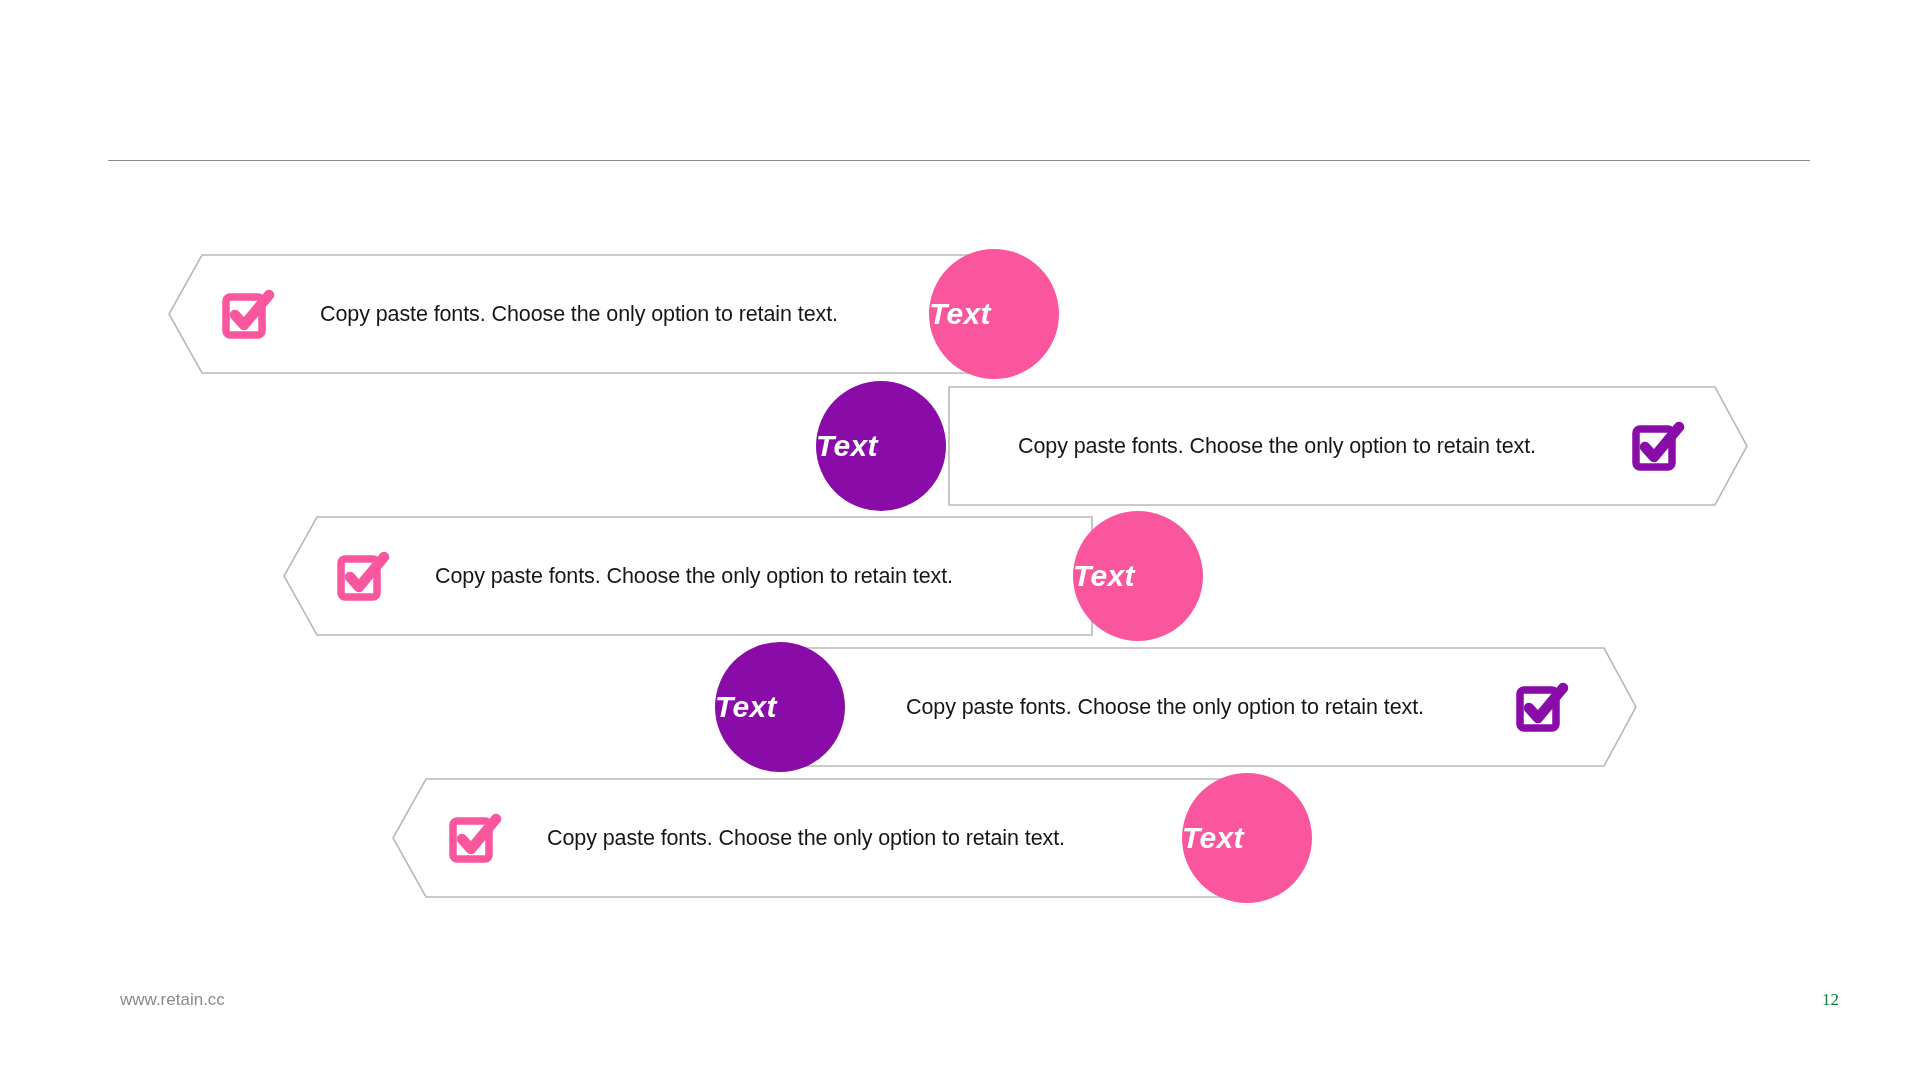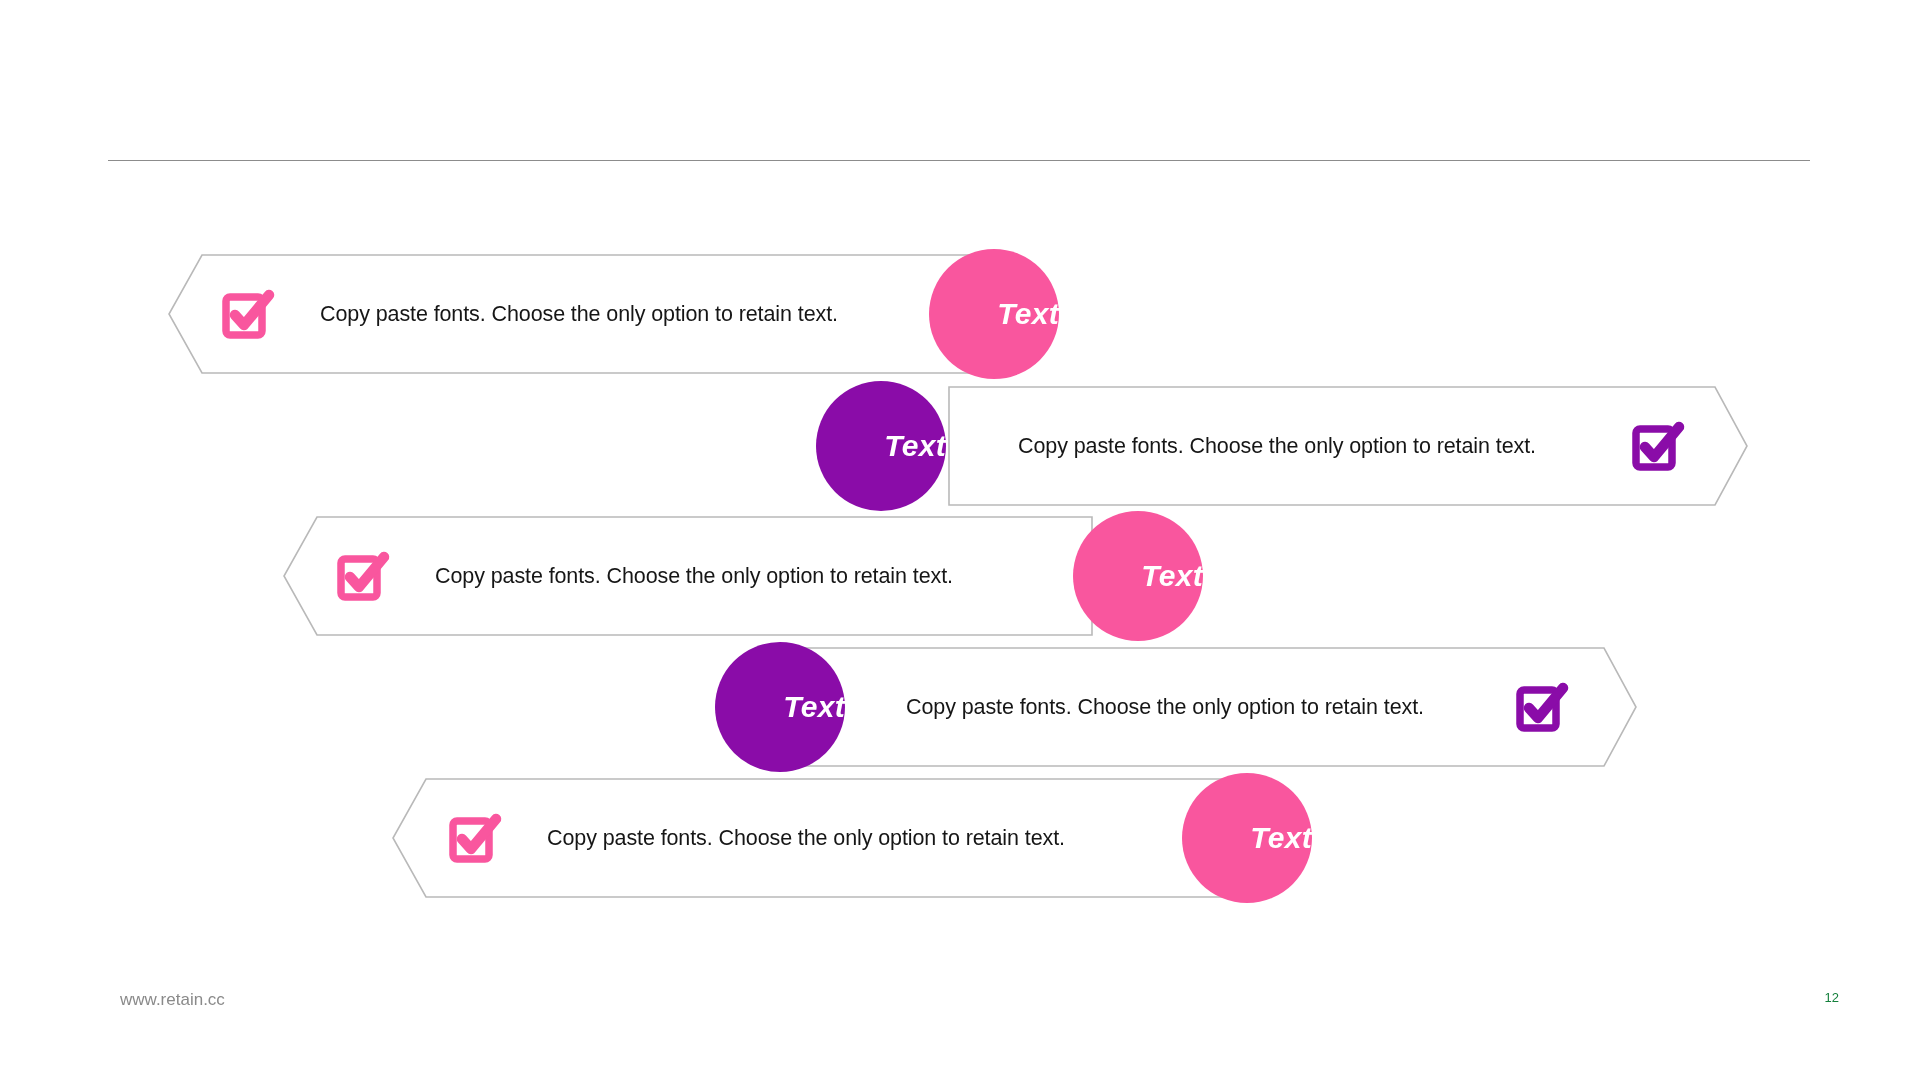--- a/index.html
+++ b/index.html
@@ -99,21 +99,21 @@
   
   .circle {
     position: absolute;
     top: 50%;
     transform: translateY(-50%);
     width: 130px;
     height: 130px;
     border-radius: 50%;
     display: flex;
     align-items: center;
-    justify-content: flex-end;
+    justify-content: flex-start;
     z-index: 6;
   }
   .circle-label {
     color: #ffffff;
     font-size: 30px;
     font-weight: bold;
     font-style: italic;
     letter-spacing: 0.3px;
     font-family: "Liberation Sans", sans-serif;
   }
@@ -124,23 +124,23 @@
     left: 120px;
     top: 990px;
     font-size: 17px;
     color: #8a8a8a;
     font-family: "Liberation Sans", sans-serif;
   }
   .footer-page {
     position: absolute;
     right: 112px;
     top: 990px;
-    font-size: 13px;
+    font-size: 17px;
     color: #15803d;
-    font-family: Liberation Sans, sans-serif;
+    font-family: Liberation Serif, serif;
   }
 </style>
 </head>
 <body>
 
 <div id="slide">
 
   <div class="top-divider"></div>
 
   <div class="rows">

